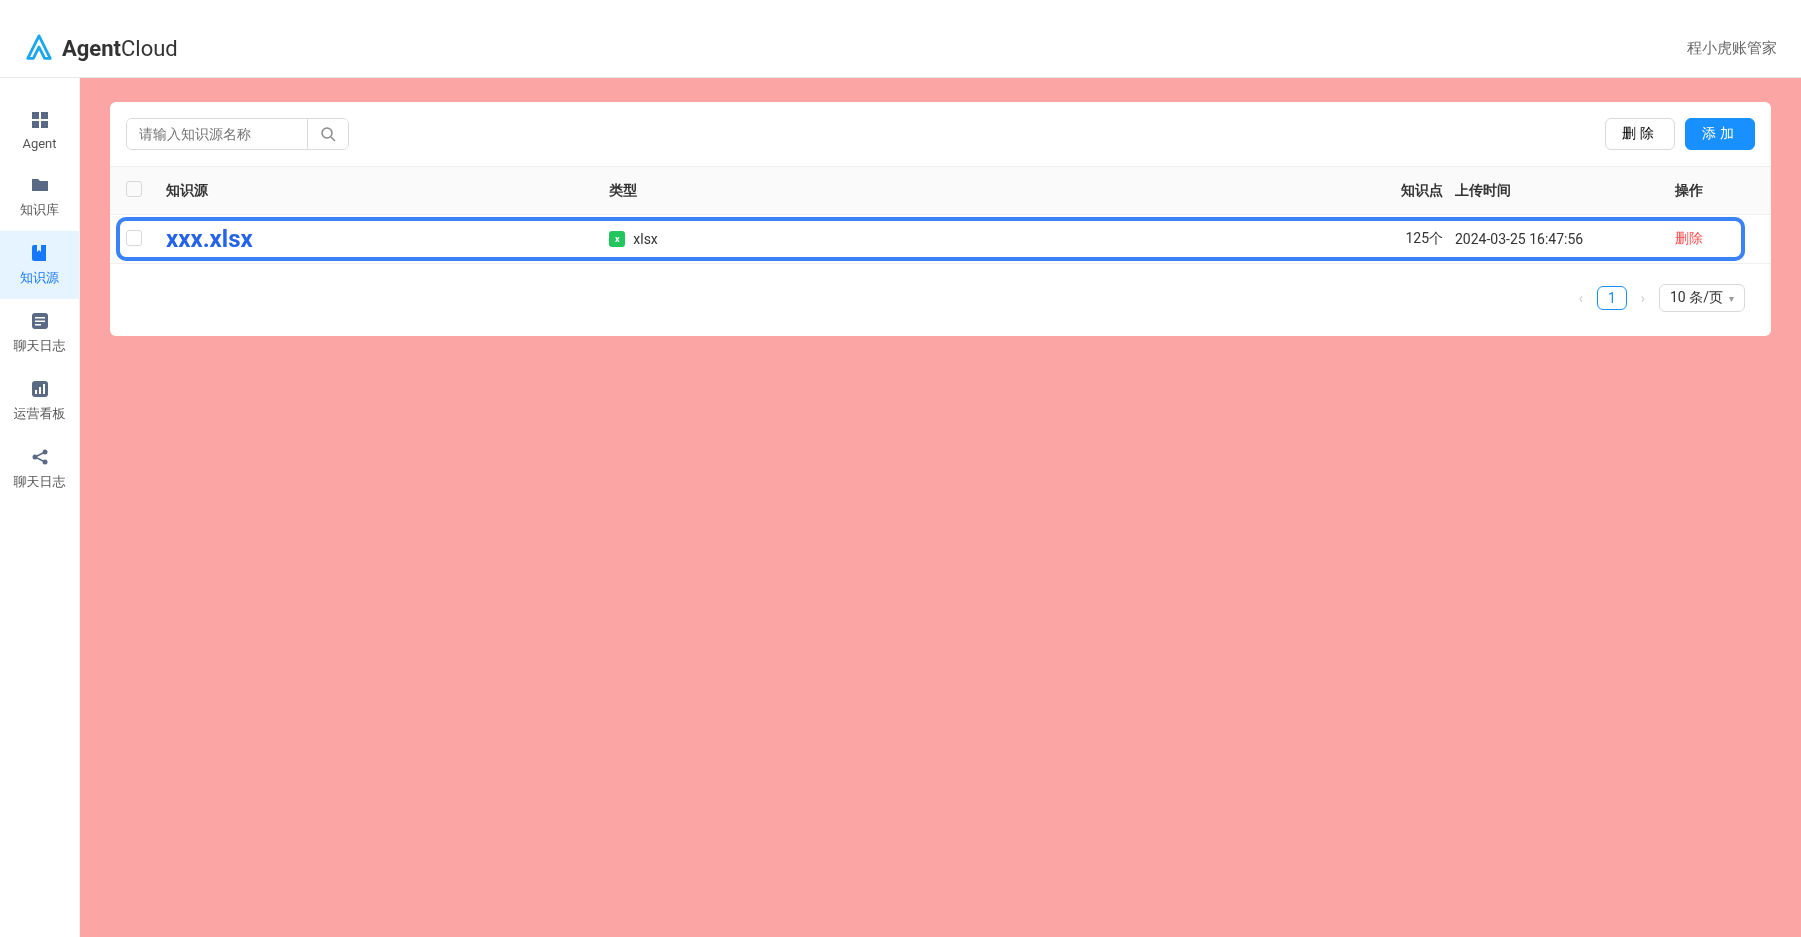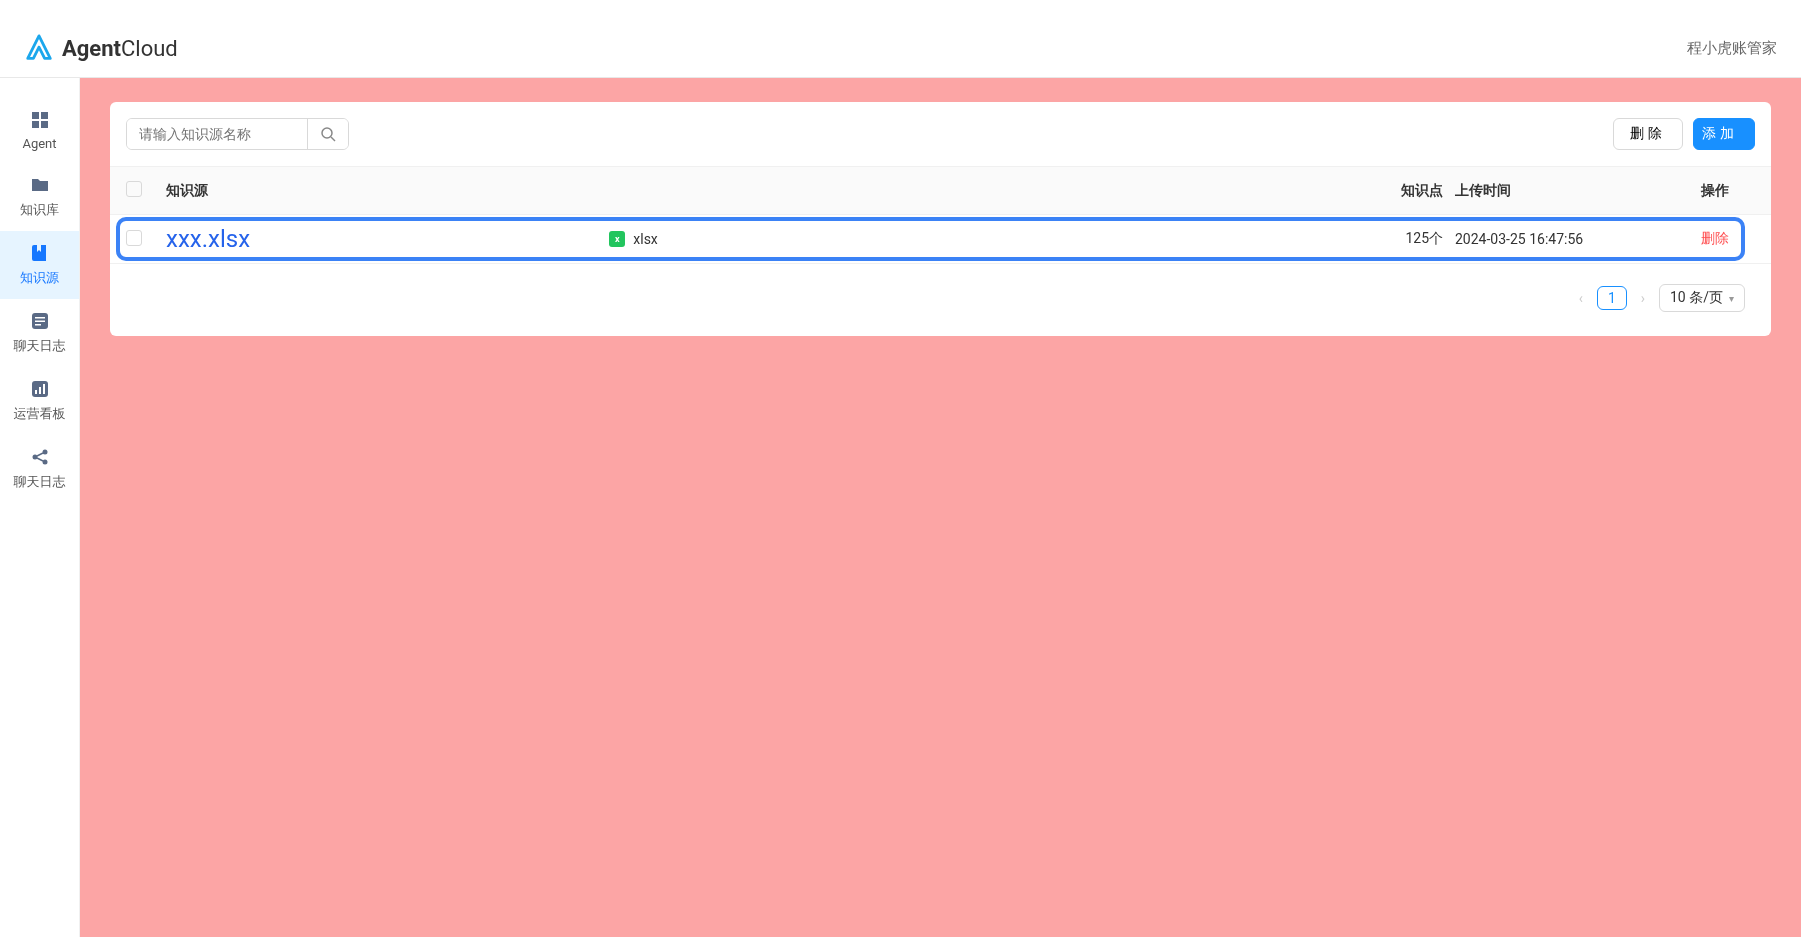--- a/index.html
+++ b/index.html
@@ -122,41 +122,40 @@
       font-size: 14px;
       cursor: pointer;
       border: 1px solid #d9d9d9;
       background: #fff;
       letter-spacing: 4px;
     }
     .btn-primary {
       background: #1890ff;
       border-color: #1890ff;
       color: #fff;
-      padding-left: 8px;
     }
     .table {
       width: 100%;
     }
     .table-head {
       display: flex;
       align-items: center;
       background: #fafafa;
       border-top: 1px solid #f0f0f0;
       border-bottom: 1px solid #f0f0f0;
       padding: 14px 16px;
       font-weight: 600;
       font-size: 14px;
     }
     .col-check { width: 40px; }
     .col-name { flex: 2.2; }
     .col-type { flex: 3.8; }
     .col-points { width: 80px; text-align: right; padding-right: 12px;}
     .col-time { width: 220px; }
-    .col-action { width: 80px; text-align: center; }
+    .col-action { width: 80px; }
     .checkbox {
       width: 16px;
       height: 16px;
       border: 1px solid #d9d9d9;
       border-radius: 3px;
       display: inline-block;
     }
     .table-row {
       display: flex;
       align-items: center;
@@ -171,21 +170,21 @@
       right: 26px;
       top: 2px;
       bottom: 2px;
       border: 4px solid #3b82f6;
       border-radius: 10px;
       pointer-events: none;
     }
     .file-name-link {
       color: #2563eb;
       font-size: 24px;
-      font-weight: 400;
+      font-weight: 700;
     }
     .type-cell {
       display: flex;
       align-items: center;
       gap: 8px;
     }
     .xlsx-icon {
       width: 16px;
       height: 16px;
       background: #22c55e;
@@ -331,20 +330,21 @@
           <button class="btn btn-primary">添加</button>
         </div>
       </div>
 
       <div class="table">
         <div class="table-head">
           <div class="col-check">
             <span class="checkbox"></span>
           </div>
           <div class="col-name">知识源</div>
+          <div class="col-type">类型</div>
           <div class="col-points">知识点</div>
           <div class="col-time">上传时间</div>
           <div class="col-action">操作</div>
         </div>
 
         <div class="table-row">
           <div class="row-highlight"></div>
           <div class="col-check">
             <span class="checkbox"></span>
           </div>

